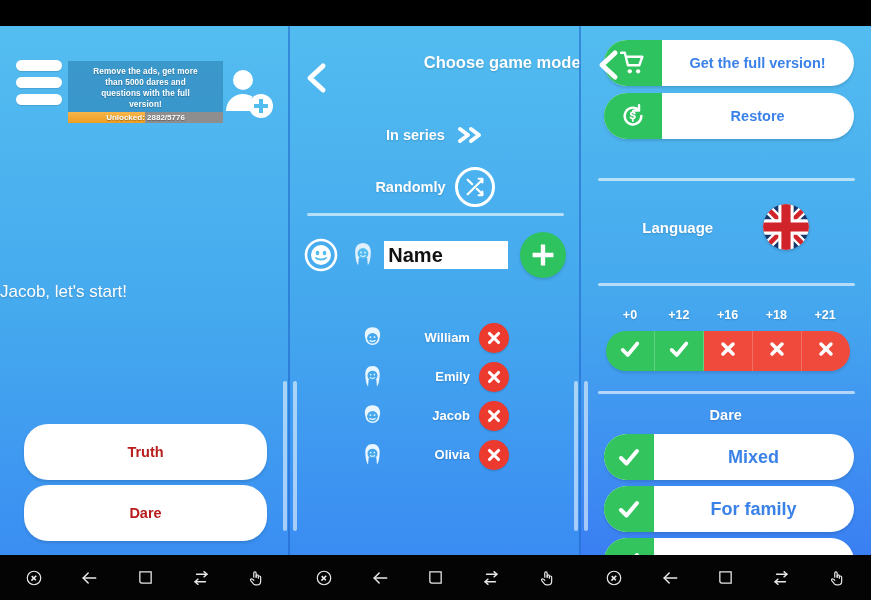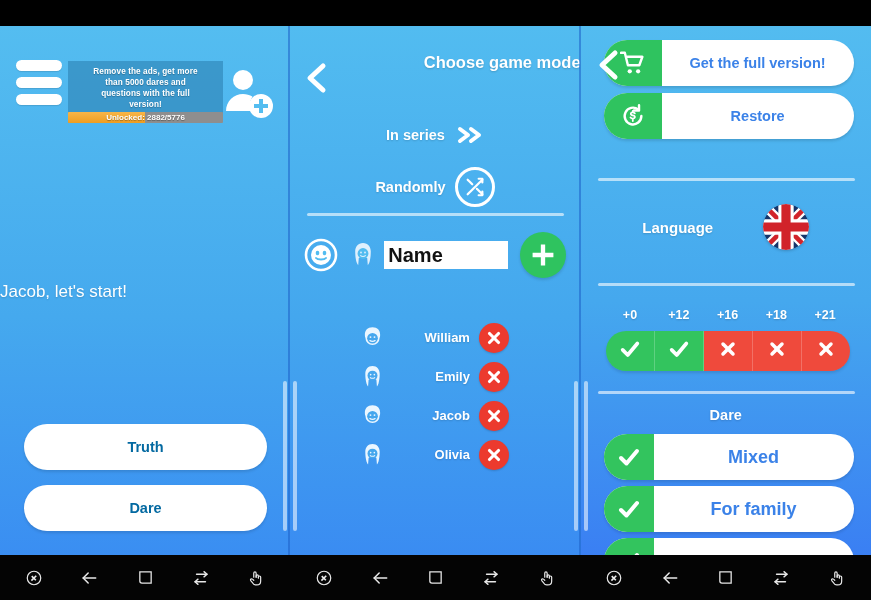--- a/index.html
+++ b/index.html
@@ -101,24 +101,24 @@
     position: absolute; right: 16px; top: 40px;
     width: 52px; height: 52px; color: #fff;
   }
   .start-title {
     position: absolute; left: 0; top: 256px; width: 100%;
     text-align: left;
     color: #fff; font-size: 17px; font-weight: normal;
     text-shadow: 0 1px 2px rgba(0,0,0,.16);
   }
   .big-btn {
-    position: absolute; left: 24px; width: 243px; height: 46px;
+    position: absolute; left: 24px; width: 243px; height: 56px;
     background: #fff; border-radius: 24px;
     display: flex; align-items: center; justify-content: center;
-    color: #0369a1; font-size: 14.5px; font-weight: bold;
+    color: #b91c1c; font-size: 14.5px; font-weight: bold;
     box-shadow: 0 2px 3px rgba(0,0,0,.12);
   }
   .btn-truth { top: 398px; }
   .btn-dare  { top: 459px; }
 
   
   .back-chevron {
     position: absolute; left: 12px; top: 35px;
     width: 30px; height: 34px; color: #fff;
   }

